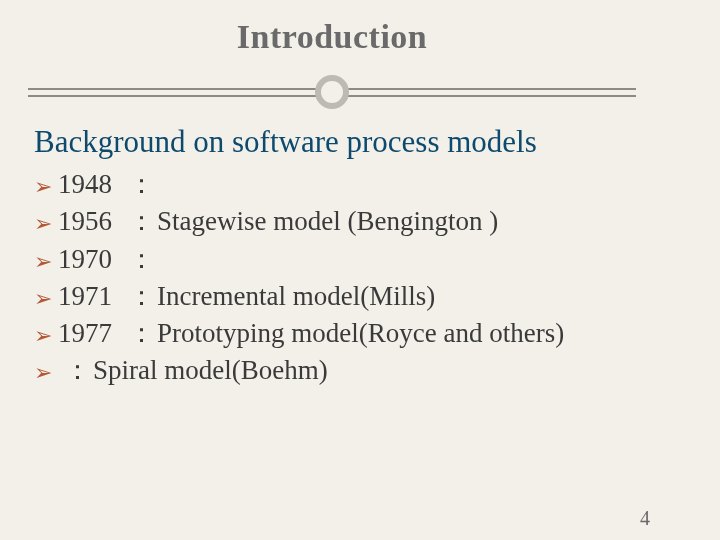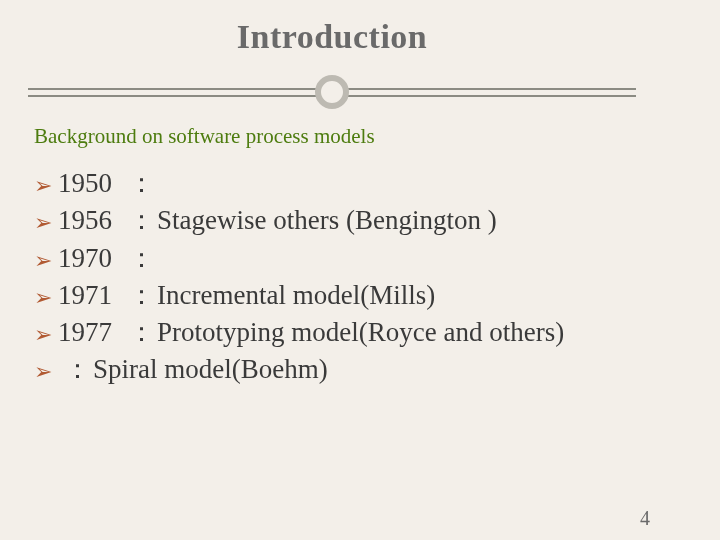--- a/index.html
+++ b/index.html
@@ -48,23 +48,23 @@
     transform: translate(-50%, -50%);
     border: 6px solid #bdbab2;
     border-radius: 50%;
     background: #f3efe9;
   }
   .content {
     padding: 0 30px 0 34px;
     margin-top: 10px;
   }
   .subheading {
-    font-size: 21px;
-    color: #4d7c0f;
-    margin-bottom: 16px;
+    font-size: 31px;
+    color: #0c4a6e;
+    margin-bottom: 6px;
   }
   .items { }
   .item {
     display: flex;
     align-items: baseline;
     font-size: 27px;
     color: #3a3a3a;
     line-height: 1.38;
   }
   .arrow {
@@ -105,28 +105,28 @@
     <div class="hr-line bot"></div>
     <div class="ring"></div>
   </div>
 
   <div class="content">
     <div class="subheading">Background on software process models</div>
 
     <div class="items">
       <div class="item">
         <span class="arrow">➢</span>
-        <span class="year">1950</span>
+        <span class="year">1948</span>
         <span class="sep">：</span>
       </div>
       <div class="item">
         <span class="arrow">➢</span>
         <span class="year">1956</span>
         <span class="sep">：</span>
-        <span class="desc"> Stagewise others (Bengington )</span>
+        <span class="desc"> Stagewise model (Bengington )</span>
       </div>
       <div class="item">
         <span class="arrow">➢</span>
         <span class="year">1970</span>
         <span class="sep">：</span>
       </div>
       <div class="item">
         <span class="arrow">➢</span>
         <span class="year">1971</span>
         <span class="sep">：</span>

